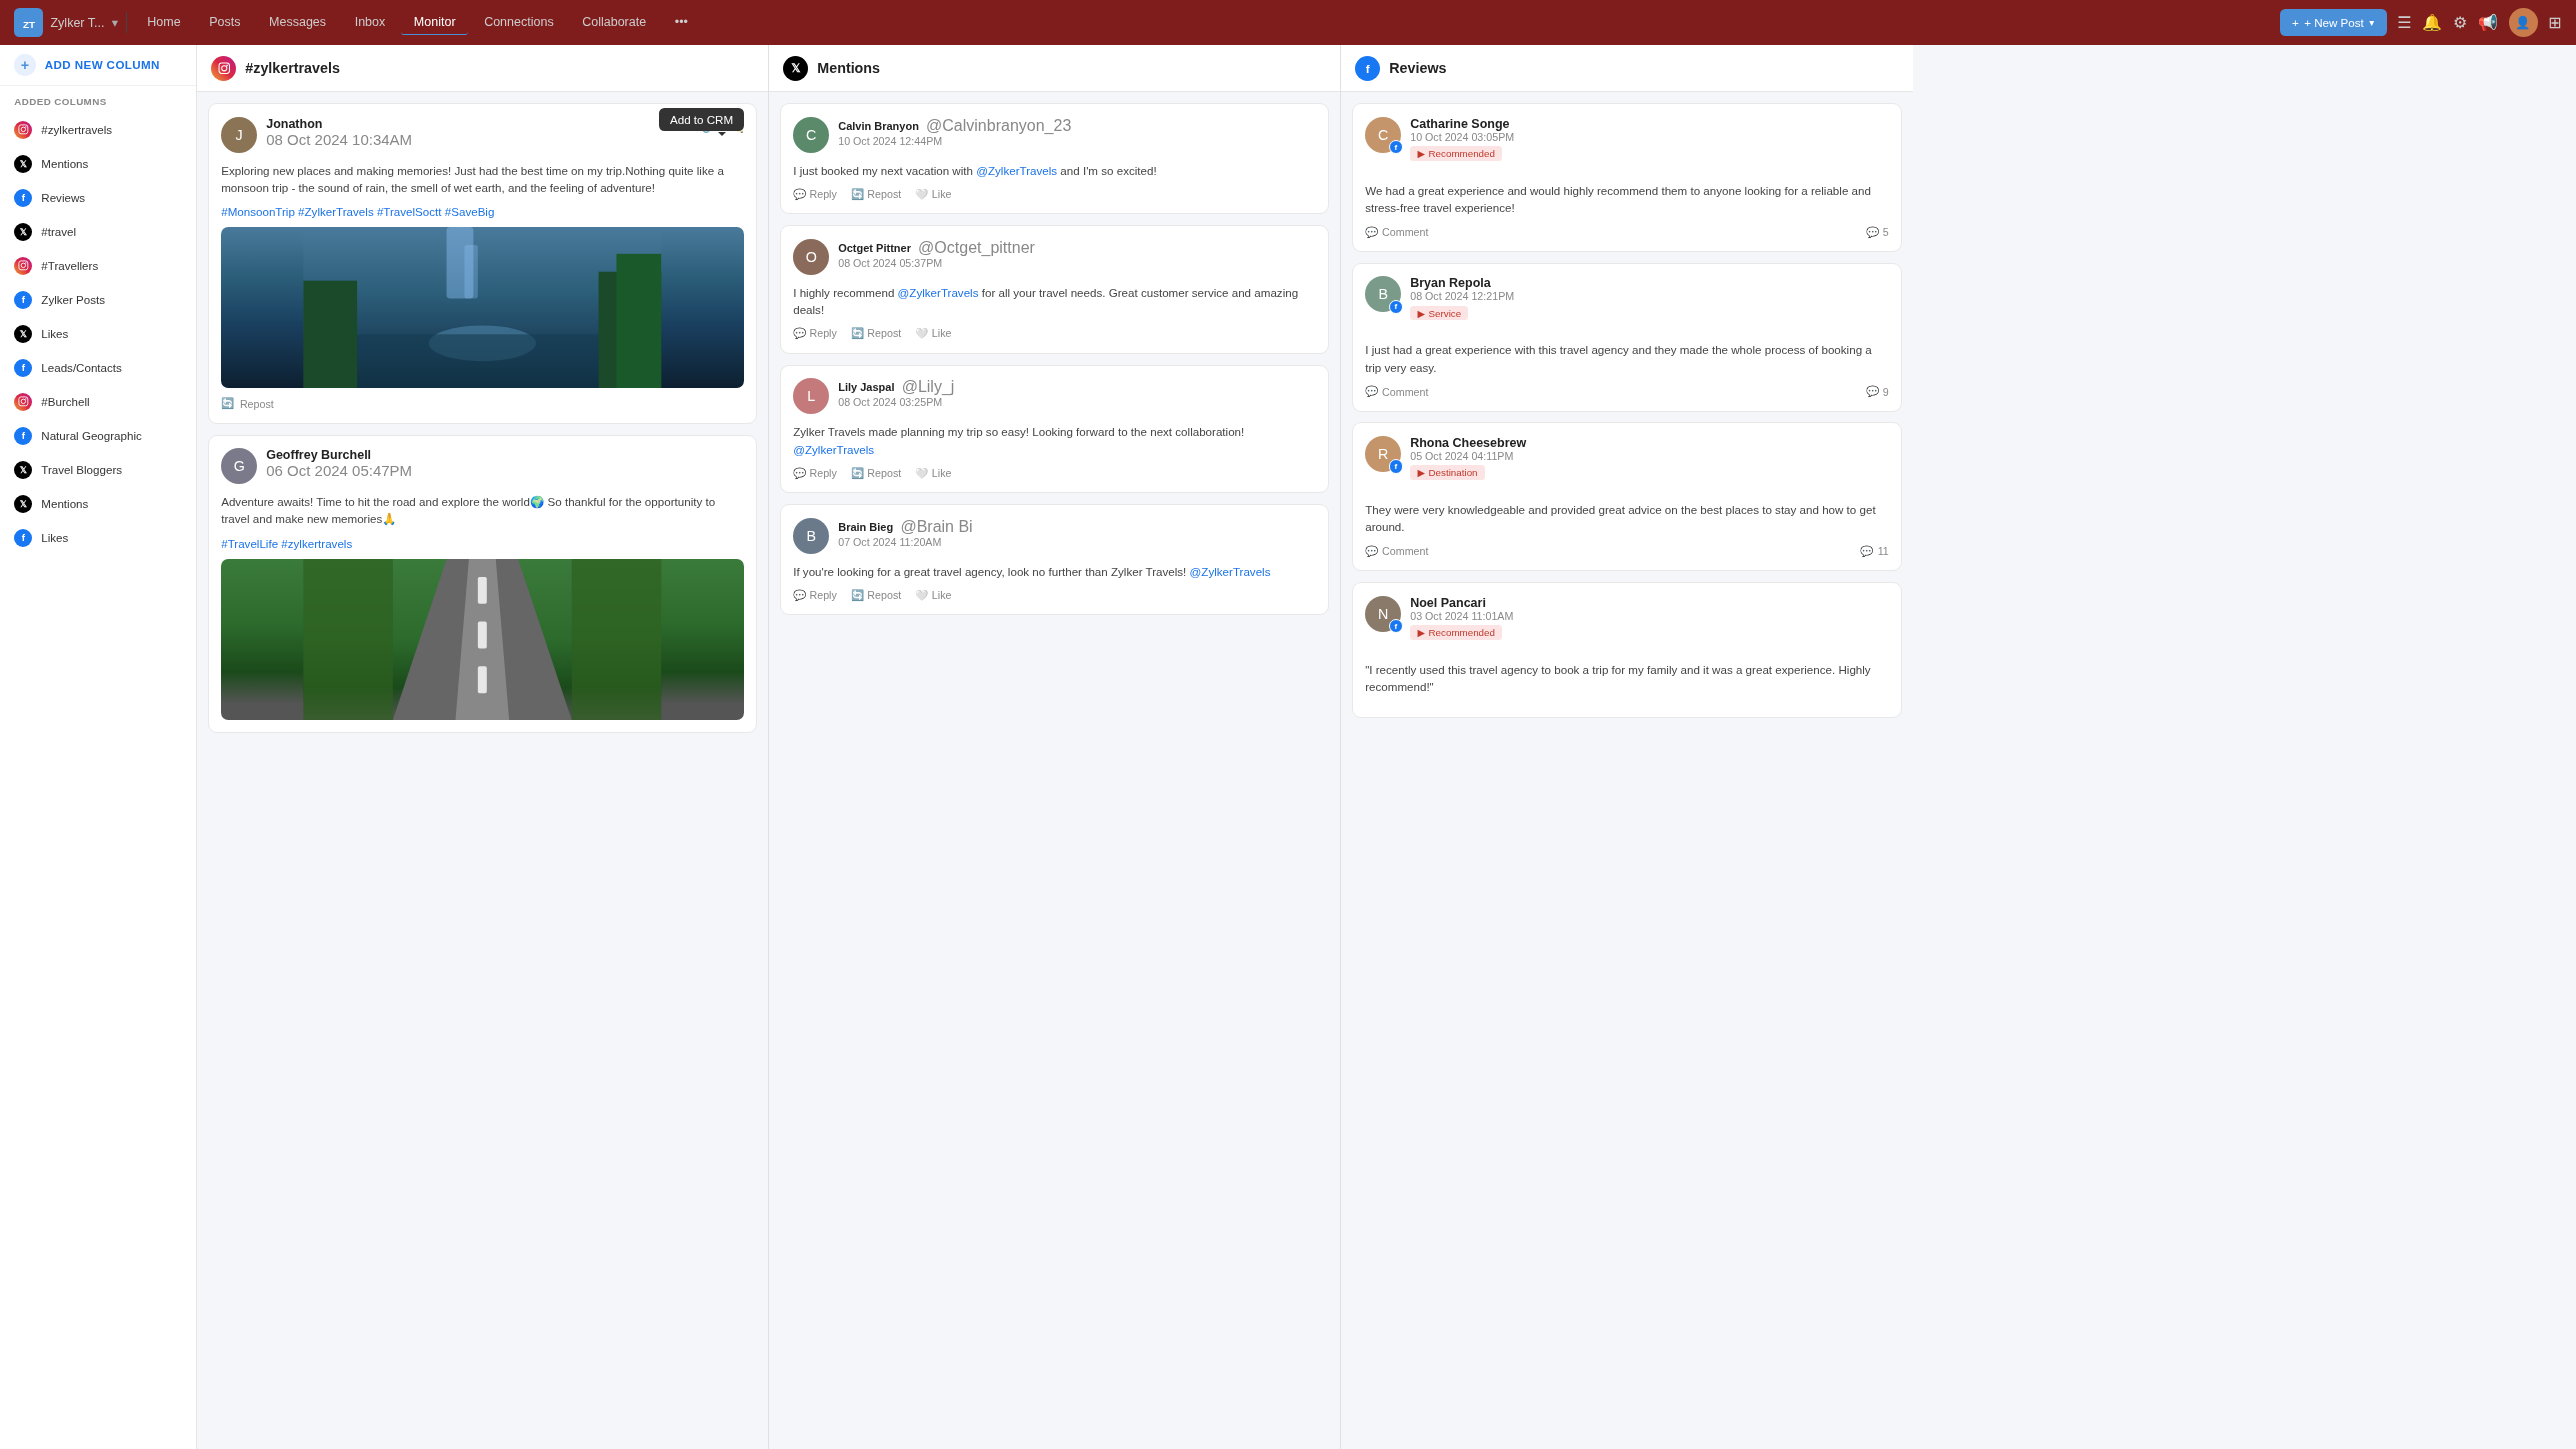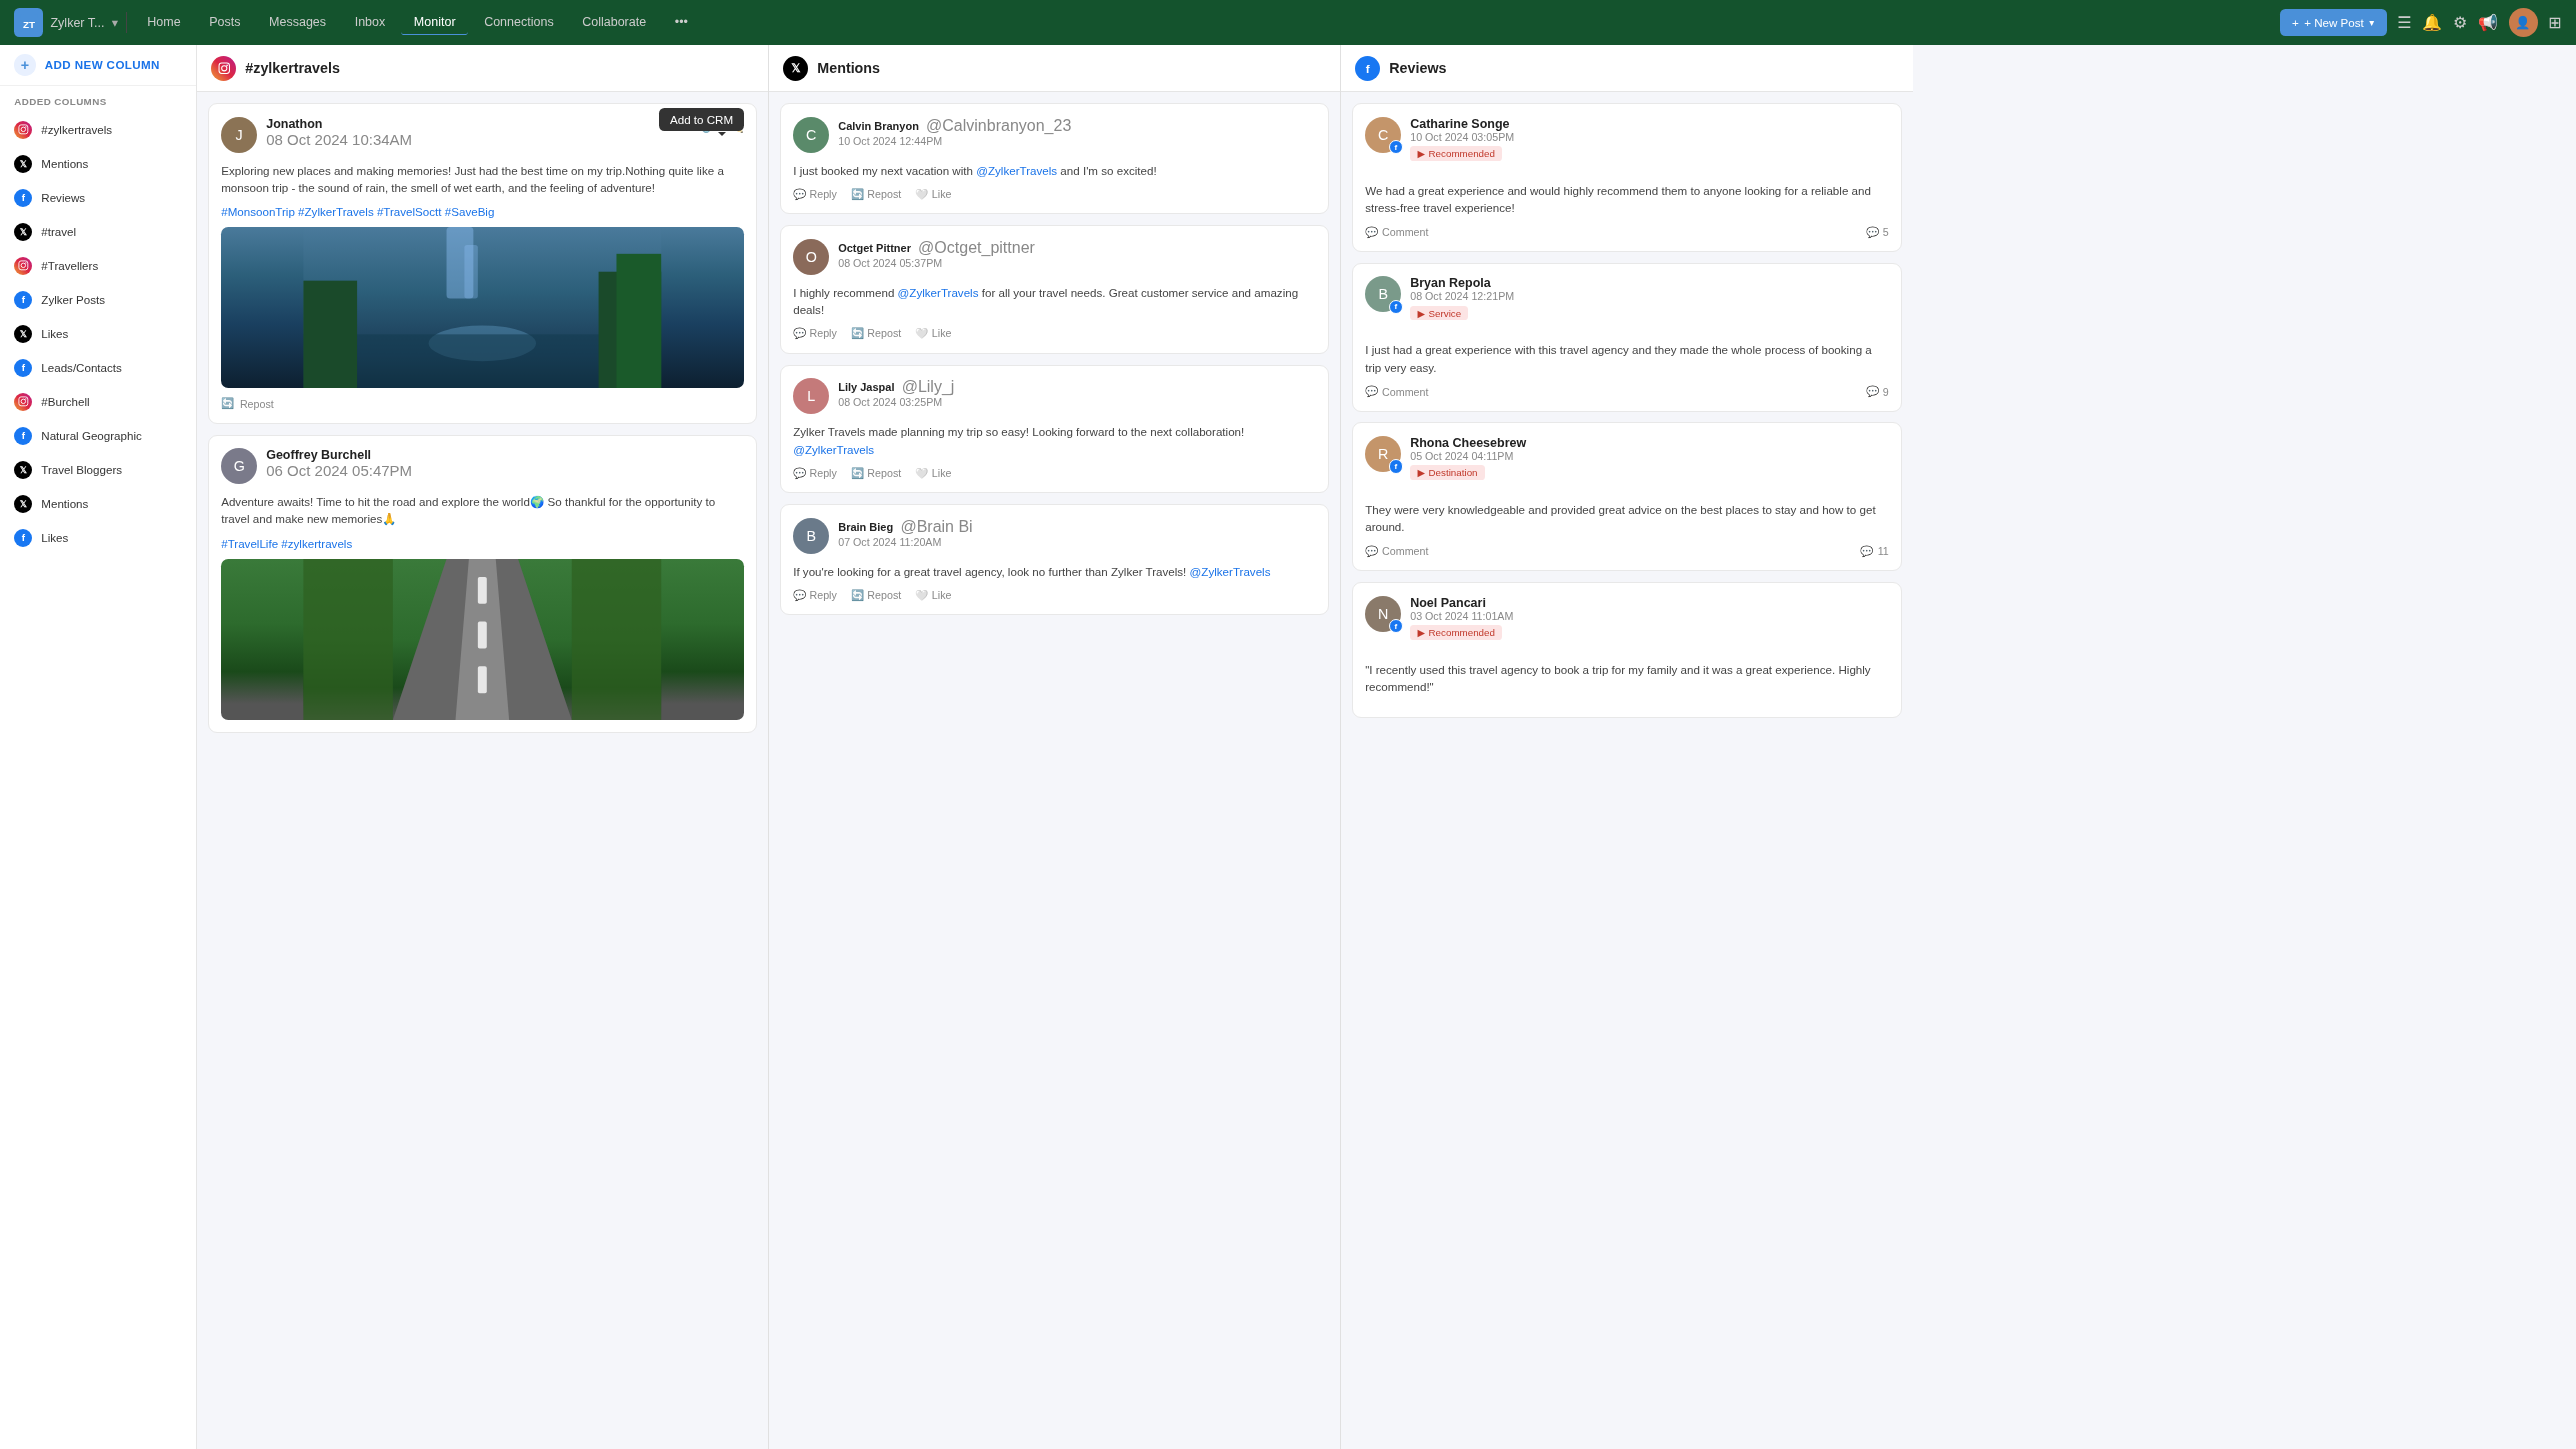--- a/index.html
+++ b/index.html
@@ -1,21 +1,21 @@
 <!DOCTYPE html>
 <html style="font-size:14.3px"><head>
   <meta charset="utf-8">
   <style>
     * { box-sizing: border-box; margin: 0; padding: 0; }
     body { font-family: -apple-system, BlinkMacSystemFont, 'Segoe UI', sans-serif; background: #f5f6fa; color: #333; overflow: hidden; }
 
     
     .topnav {
       display: flex; align-items: center; height: 45px;
-      background: #14532d; color: #fff; padding: 0 14.3px; gap: 8px;
+      background: #7f1d1d; color: #fff; padding: 0 14.3px; gap: 8px;
     }
     .topnav-logo { display: flex; align-items: center; gap: 7.2px; }
     .topnav-logo-icon { width: 29px; height: 29px; background: #4a90d9; border-radius: 5.4px; display: flex; align-items: center; justify-content: center; font-size: 12.5px; font-weight: bold; color: #fff; }
     .topnav-brand { font-size: 12.5px; color: #ccc; }
     .topnav-divider { width: 0.9px; height: 21.5px; background: #444; }
     .topnav-nav { display: flex; gap: 3.6px; flex: 1; }
     .topnav-nav-item { padding: 5.4px 12.5px; border-radius: 3.6px; font-size: 12.5px; color: #ccc; cursor: pointer; }
     .topnav-nav-item.active { color: #fff; border-bottom: 1.8px solid #4a90d9; text-align: center; }
     .topnav-right { display: flex; align-items: center; gap: 10.7px; }
     .btn-new-post { display: flex; align-items: center; gap: 5.4px; background: #4a90d9; color: #fff; border: none; border-radius: 5.4px; padding: 7.2px 12.5px; font-size: 11.6px; cursor: pointer; }

